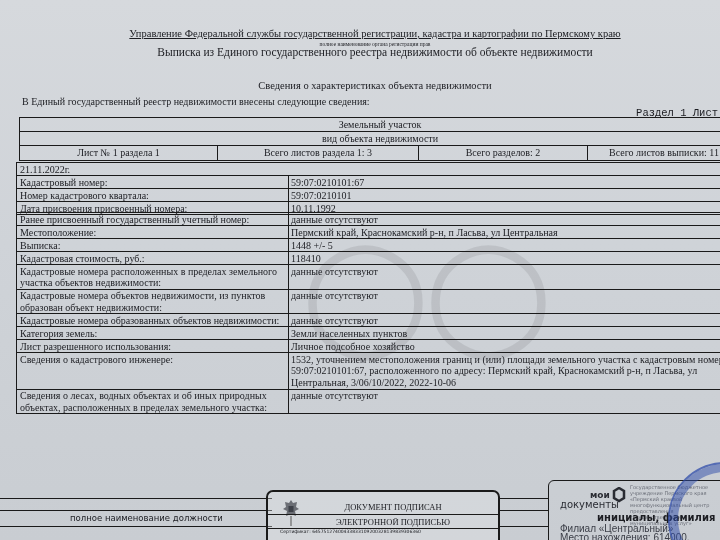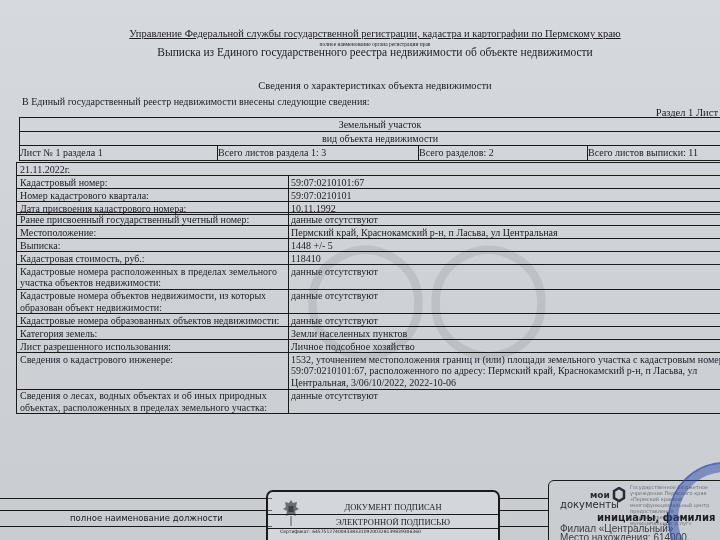--- a/index.html
+++ b/index.html
@@ -26,37 +26,37 @@
     font-size: 11.5px;
   }
   .section-title {
     position: absolute; top: 80px; left: 0; width: 750px; text-align: center;
     font-size: 10.5px;
   }
   .intro {
     position: absolute; top: 96px; left: 22px; font-size: 10px;
   }
   .section-ref {
-    position: absolute; top: 107px; right: 2px; font-size: 10.5px;
+    position: absolute; top: 107px; right: 2px; font-size: 10.5px; font-family: Liberation Mono, monospace;
   }
   .hdr-table {
     position: absolute; left: 19px; top: 117px; width: 720px;
     border: 1.5px solid #1a1a1a; border-right: none;
   }
   .hdr-row {
     height: 13px; line-height: 13px; text-align: center; font-size: 10px;
     border-bottom: 1.5px solid #1a1a1a;
   }
   .hdr-row:last-child { border-bottom: none; }
   .sheet-row {
     position: absolute; left: 19px; top: 145px; width: 720px; height: 14px;
     display: flex; border: 1.5px solid #1a1a1a; border-right: none;
     font-size: 10px; line-height: 14px;
   }
-  .sheet-row > div { text-align: left; border-right: 1.5px solid #1a1a1a; }
+  .sheet-row > div { text-align: center; border-right: 1.5px solid #1a1a1a; }
   .grid {
     position: absolute; left: 16px; width: 720px;
     border: 1.5px solid #1a1a1a; border-right: none;
     font-size: 10px;
   }
   .grid-row { display: flex; border-bottom: 1.2px solid #1a1a1a; }
   .grid-row:last-child { border-bottom: none; }
   .grid-row .k {
     width: 268px; padding-left: 3px; border-right: 1.5px solid #1a1a1a;
     line-height: 11.5px; padding-top: 0.5px;
@@ -163,21 +163,21 @@
     </div>
     <div class="grid-row">
       <div class="k">Кадастровый номер:</div>
       <div class="v">59:07:0210101:67</div>
     </div>
     <div class="grid-row">
       <div class="k">Номер кадастрового квартала:</div>
       <div class="v">59:07:0210101</div>
     </div>
     <div class="grid-row">
-      <div class="k">Дата присвоения кадастрового номера:</div>
+      <div class="k">Дата присвоения присвоенный номера:</div>
       <div class="v">10.11.1992</div>
     </div>
   </div>
 
   <div class="grid g2">
     <div class="grid-row">
       <div class="k">Ранее присвоенный государственный учетный номер:</div>
       <div class="v">данные отсутствуют</div>
     </div>
     <div class="grid-row">
@@ -190,21 +190,21 @@
     </div>
     <div class="grid-row">
       <div class="k">Кадастровая стоимость, руб.:</div>
       <div class="v">118410</div>
     </div>
     <div class="grid-row">
       <div class="k" style="height:23px">Кадастровые номера расположенных в пределах земельного участка объектов недвижимости:</div>
       <div class="v">данные отсутствуют</div>
     </div>
     <div class="grid-row">
-      <div class="k" style="height:23px">Кадастровые номера объектов недвижимости, из которых образован объект недвижимости:</div>
+      <div class="k" style="height:23px">Кадастровые номера объектов недвижимости, из пунктов образован объект недвижимости:</div>
       <div class="v">данные отсутствуют</div>
     </div>
     <div class="grid-row">
       <div class="k">Кадастровые номера образованных объектов недвижимости:</div>
       <div class="v">данные отсутствуют</div>
     </div>
     <div class="grid-row">
       <div class="k">Категория земель:</div>
       <div class="v">Земли населенных пунктов</div>
     </div>

